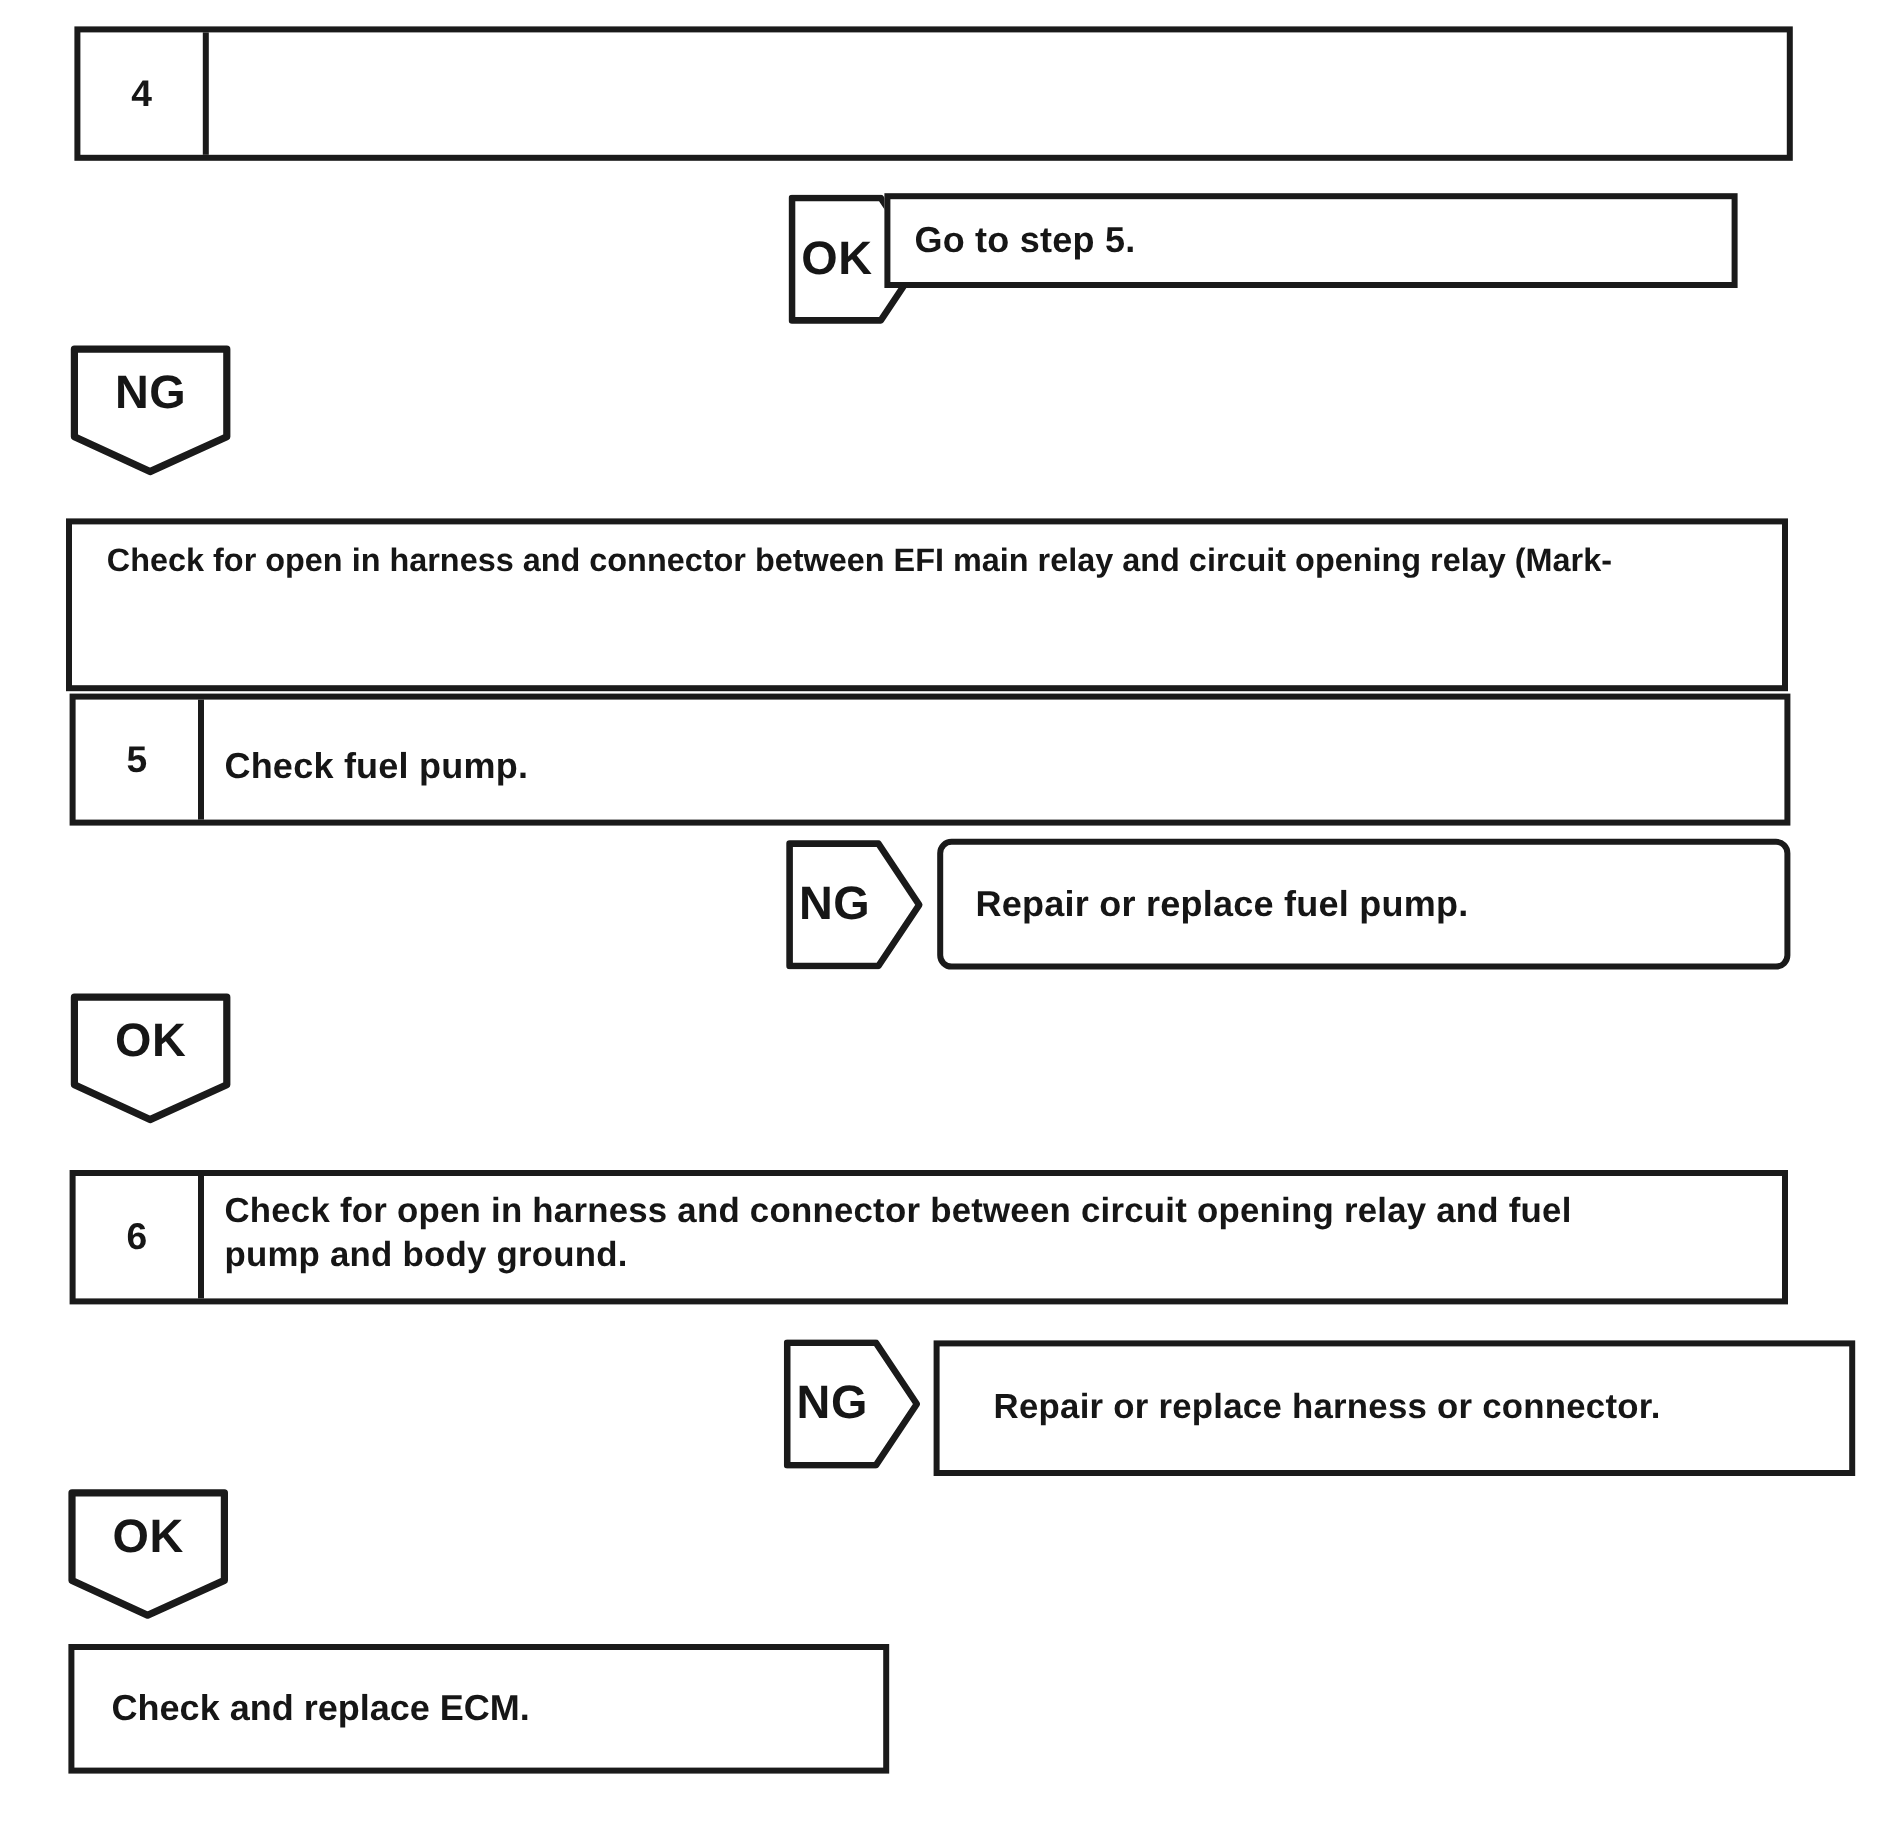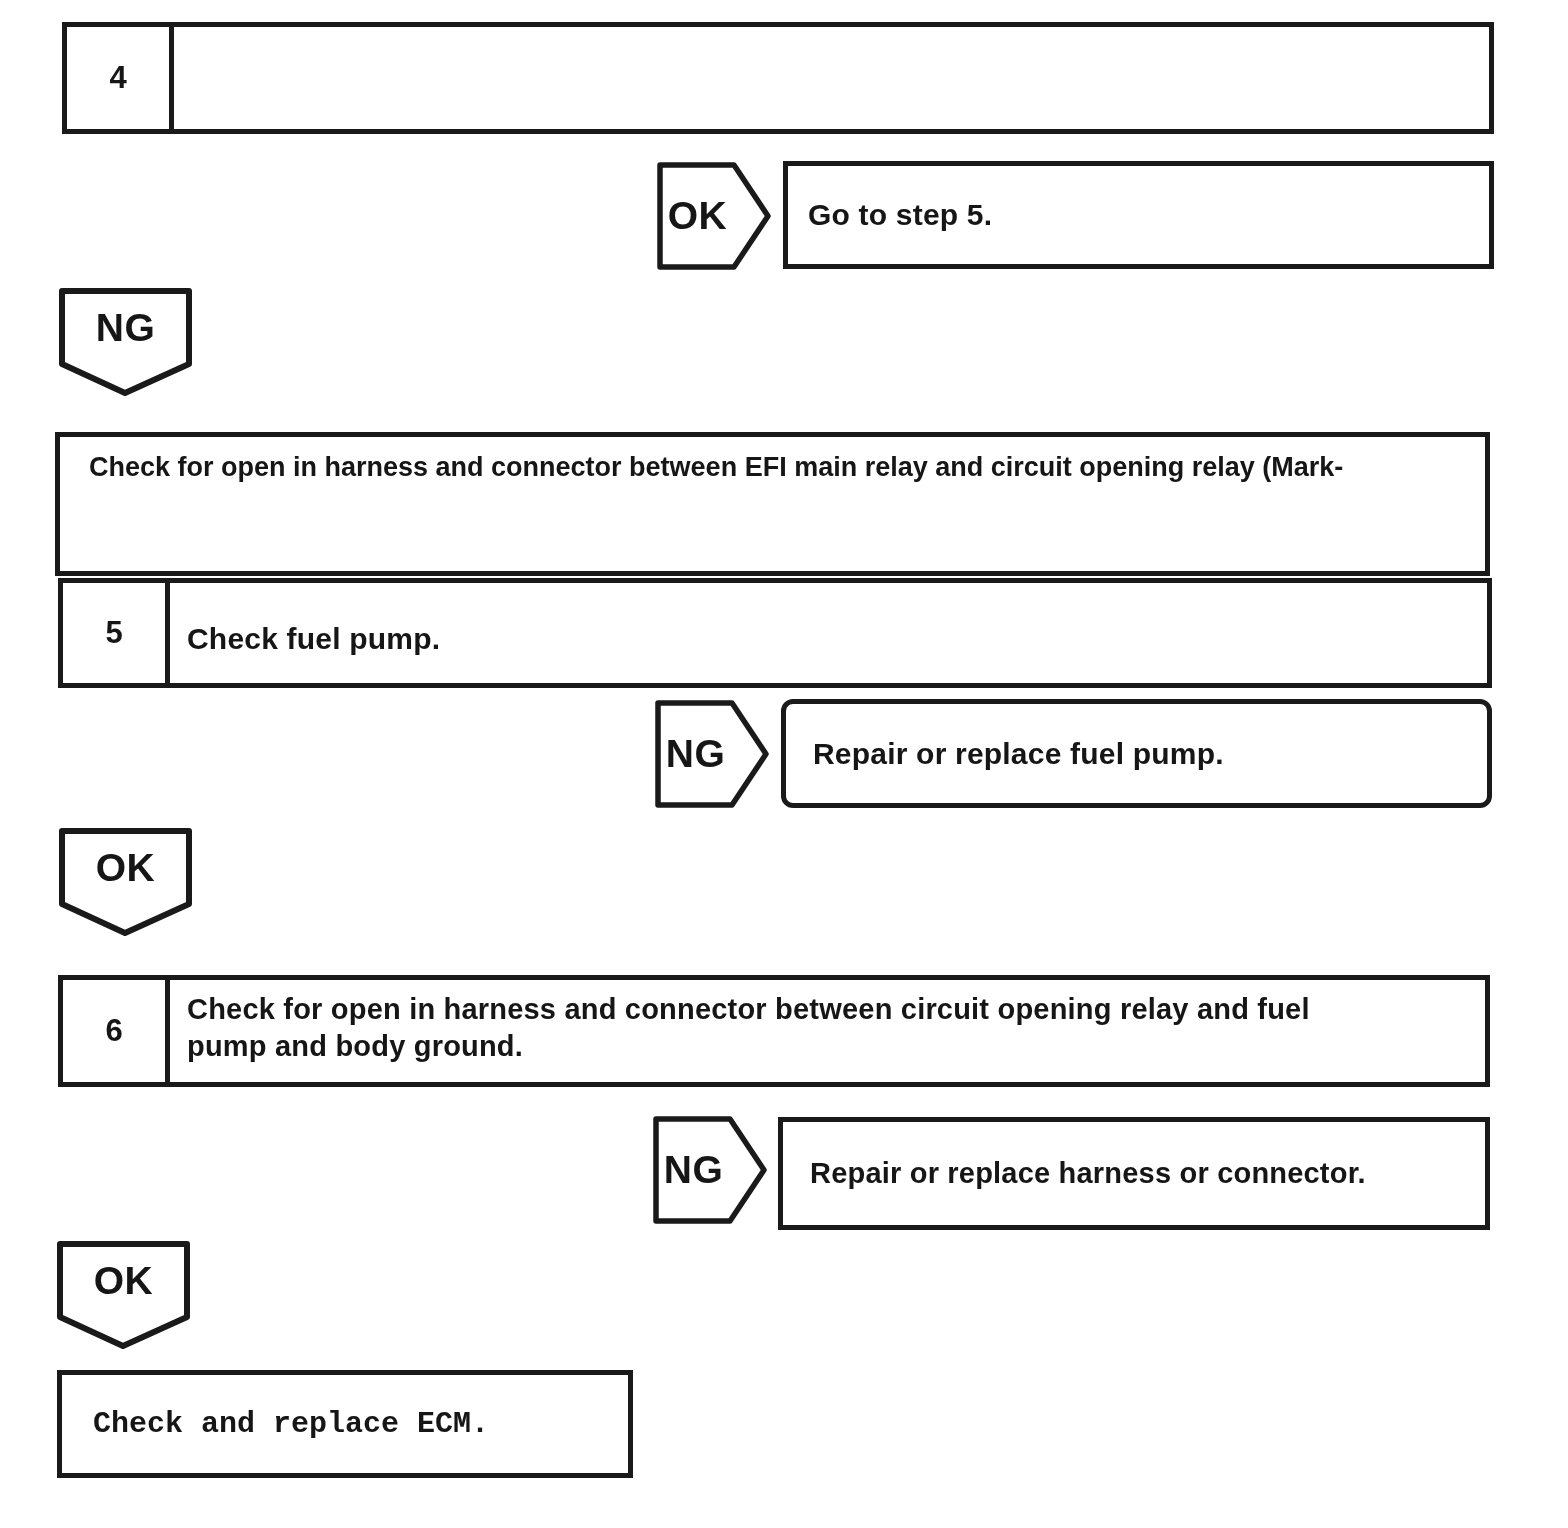--- a/index.html
+++ b/index.html
@@ -80,21 +80,21 @@
     <div class="numcell">4</div>
   </div>
 
   <div class="penta penta-right" style="left:657px; top:162px; width:115px; height:108px;">
     <svg width="115" height="108" viewBox="0 0 115 108">
       <polygon points="3,3 77,3 111,54 77,105 3,105" fill="#ffffff" stroke="#1a1a1a" stroke-width="5.5" stroke-linejoin="round"></polygon>
     </svg>
     <div class="lbl">OK</div>
   </div>
 
-  <div class="box result" style="left:783px; top:161px; width:711px; height:108px;padding-left:20px;">
+  <div class="box result" style="left:737px; top:161px; width:711px; height:79px;padding-left:20px;">
     <span>Go to step 5.</span>
   </div>
 
   <div class="penta penta-down" style="left:58px; top:287px; width:135px; height:110px;">
     <svg width="135" height="110" viewBox="0 0 135 110">
       <polygon points="4,4 131,4 131,77 67,106 4,77" fill="#ffffff" stroke="#1a1a1a" stroke-width="6" stroke-linejoin="round"></polygon>
     </svg>
     <div class="lbl">NG</div>
   </div>
 
@@ -135,28 +135,28 @@
     </div>
   </div>
 
   <div class="penta penta-right" style="left:653px; top:1116px; width:115px; height:108px;">
     <svg width="115" height="108" viewBox="0 0 115 108">
       <polygon points="3,3 77,3 111,54 77,105 3,105" fill="#ffffff" stroke="#1a1a1a" stroke-width="5.5" stroke-linejoin="round"></polygon>
     </svg>
     <div class="lbl">NG</div>
   </div>
 
-  <div class="box result" style="left:778px; top:1117px; width:712px; height:113px; padding-left:27px; font-size:29px;">
+  <div class="box result" style="left:778px; top:1117px; width:768px; height:113px; padding-left:45px; font-size:29px;">
     <span>Repair or replace harness or connector.</span>
   </div>
 
   <div class="penta penta-down" style="left:56px; top:1240px; width:135px; height:110px;">
     <svg width="135" height="110" viewBox="0 0 135 110">
       <polygon points="4,4 131,4 131,77 67,106 4,77" fill="#ffffff" stroke="#1a1a1a" stroke-width="6" stroke-linejoin="round"></polygon>
     </svg>
     <div class="lbl">OK</div>
   </div>
 
-  <div class="box final" style="left:57px; top:1370px; width:576px; height:108px;font-family:Liberation Mono, monospace;">
+  <div class="box final" style="left:57px; top:1370px; width:684px; height:108px;">
     <span>Check and replace ECM.</span>
   </div>
 
 </div>
 
 </body></html>

